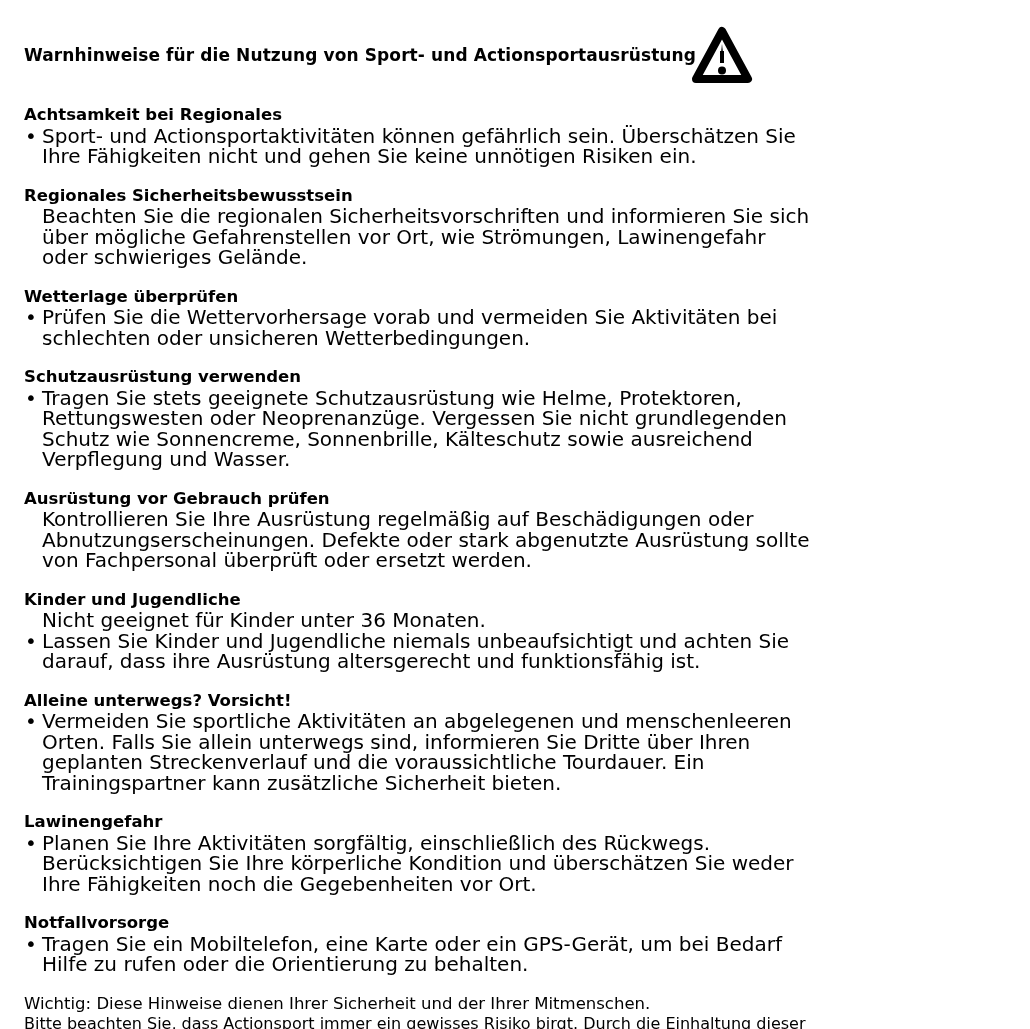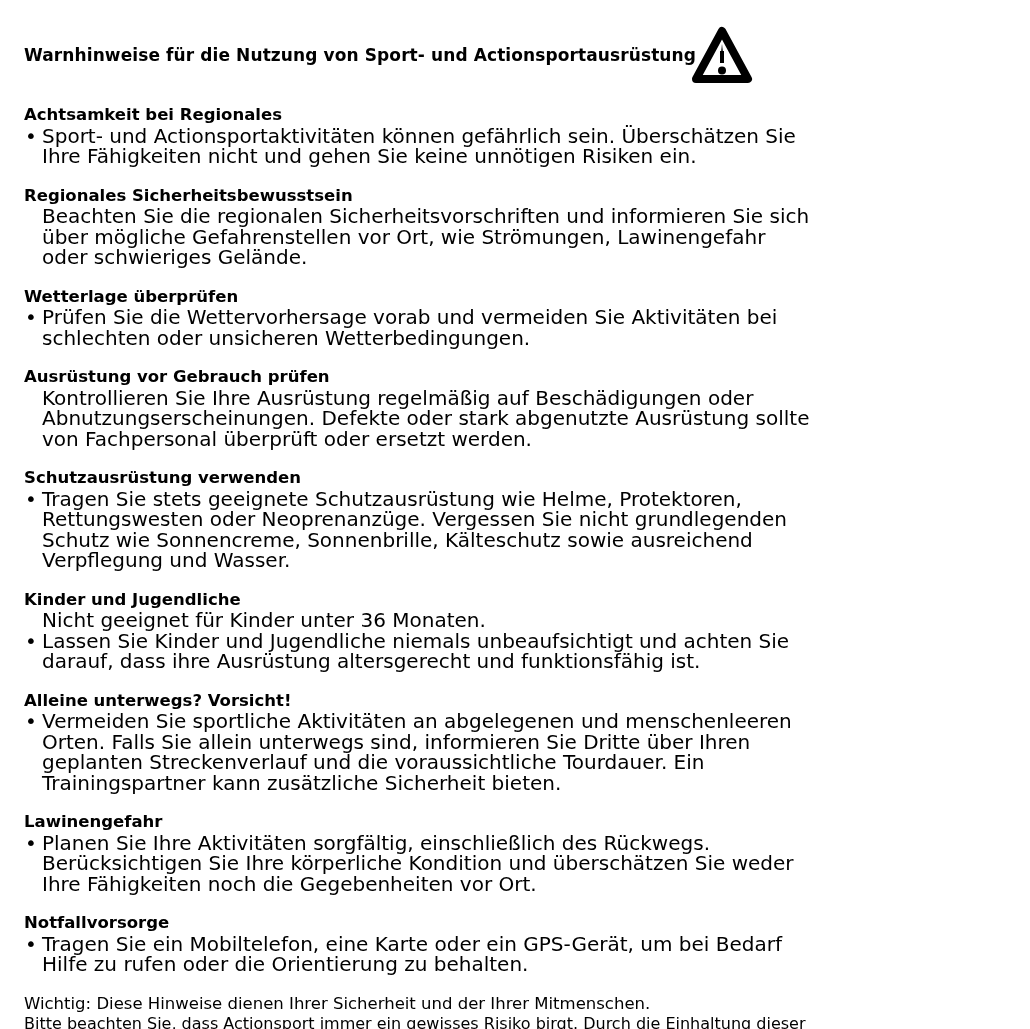--- a/index.html
+++ b/index.html
@@ -120,27 +120,27 @@
     <h2 class="section-heading">Regionales Sicherheitsbewusstsein</h2>
   <p class="item">Beachten Sie die regionalen Sicherheitsvorschriften und informieren Sie sich über mögliche Gefahrenstellen vor Ort, wie Strömungen, Lawinengefahr oder schwieriges Gelände.</p>
       </section>
 
   <section class="section">
     <h2 class="section-heading">Wetterlage überprüfen</h2>
   <p class="item bullet">Prüfen Sie die Wettervorhersage vorab und vermeiden Sie Aktivitäten bei schlechten oder unsicheren Wetterbedingungen.</p>
       </section>
 
   <section class="section">
-    <h2 class="section-heading">Ausrüstung vor Gebrauch prüfen</h2>
-  <p class="item">Kontrollieren Sie Ihre Ausrüstung regelmäßig auf Beschädigungen oder Abnutzungserscheinungen. Defekte oder stark abgenutzte Ausrüstung sollte von Fachpersonal überprüft oder ersetzt werden.</p>
+    <h2 class="section-heading">Schutzausrüstung verwenden</h2>
+  <p class="item bullet">Tragen Sie stets geeignete Schutzausrüstung wie Helme, Protektoren, Rettungswesten oder Neoprenanzüge. Vergessen Sie nicht grundlegenden Schutz wie Sonnencreme, Sonnenbrille, Kälteschutz sowie ausreichend Verpflegung und Wasser.</p>
       </section>
 
   <section class="section">
-    <h2 class="section-heading">Schutzausrüstung verwenden</h2>
-  <p class="item bullet">Tragen Sie stets geeignete Schutzausrüstung wie Helme, Protektoren, Rettungswesten oder Neoprenanzüge. Vergessen Sie nicht grundlegenden Schutz wie Sonnencreme, Sonnenbrille, Kälteschutz sowie ausreichend Verpflegung und Wasser.</p>
+    <h2 class="section-heading">Ausrüstung vor Gebrauch prüfen</h2>
+  <p class="item">Kontrollieren Sie Ihre Ausrüstung regelmäßig auf Beschädigungen oder Abnutzungserscheinungen. Defekte oder stark abgenutzte Ausrüstung sollte von Fachpersonal überprüft oder ersetzt werden.</p>
       </section>
 
   <section class="section">
     <h2 class="section-heading">Kinder und Jugendliche</h2>
   <p class="item">Nicht geeignet für Kinder unter 36 Monaten.</p>
         <p class="item bullet">Lassen Sie Kinder und Jugendliche niemals unbeaufsichtigt und achten Sie darauf, dass ihre Ausrüstung altersgerecht und funktionsfähig ist.</p>
       </section>
 
   <section class="section">
     <h2 class="section-heading">Alleine unterwegs? Vorsicht!</h2>

